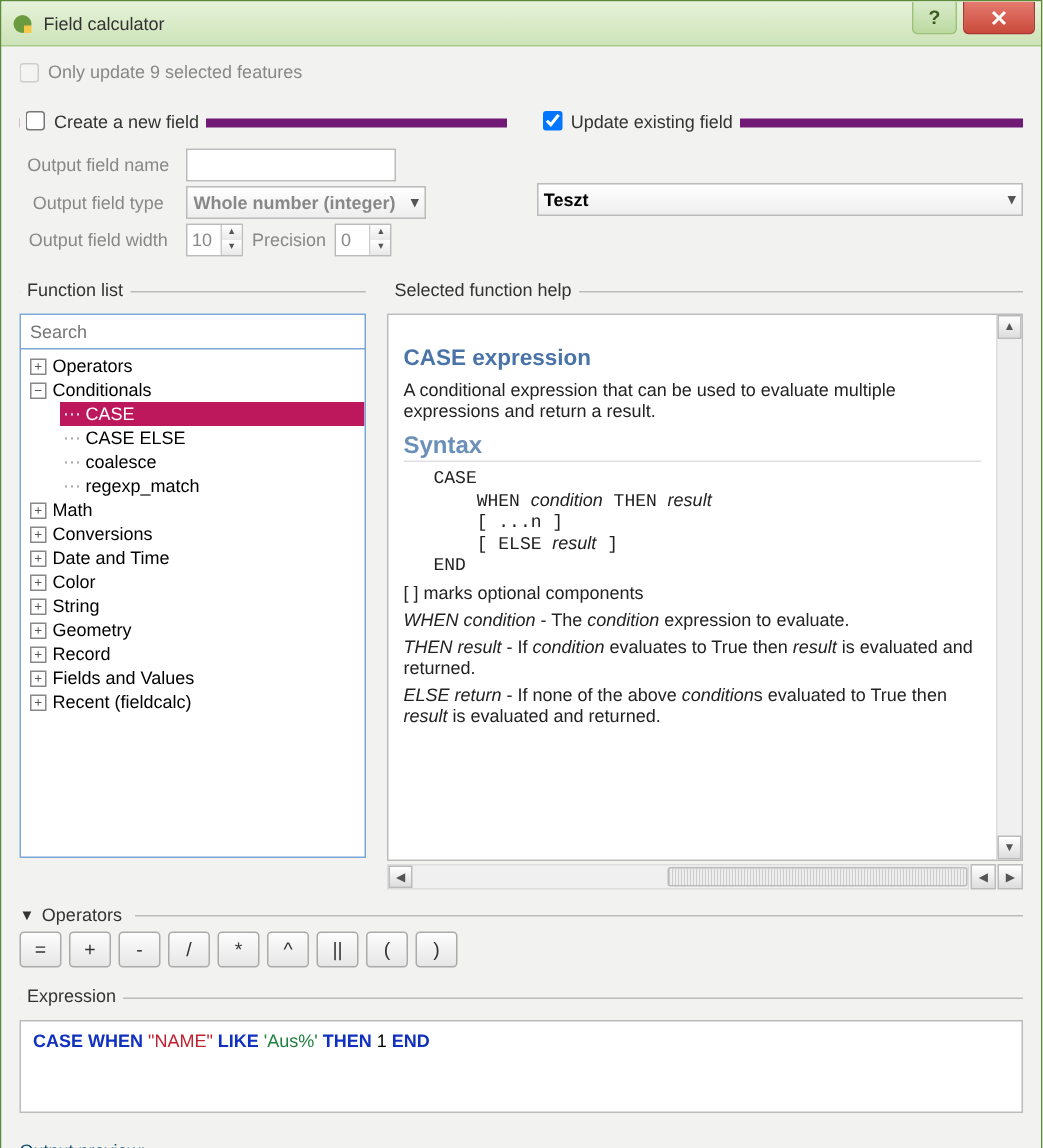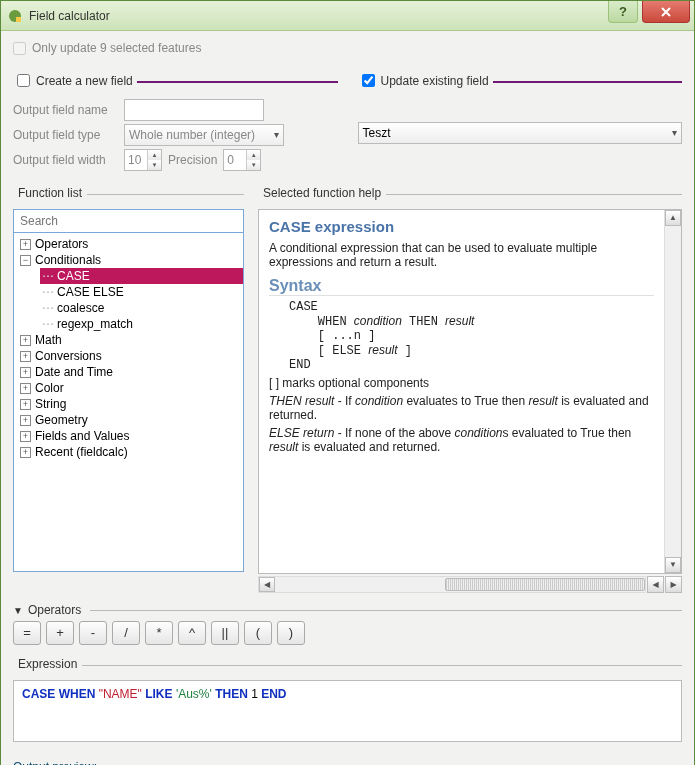--- a/index.html
+++ b/index.html
@@ -10,48 +10,48 @@
   .titlebar .qgis-icon svg { width:16px; height:16px; }
   .titlebar .title { color:#333; }
   .winbtns { position:absolute; right:4px; top:0; display:flex; gap:4px; }
   .winbtn { width:46px; height:22px; border-radius:0 0 4px 4px; display:flex; align-items:center; justify-content:center; color:#fff; font-weight:bold; font-size:13px;}
   .winbtn.help { background:linear-gradient(to bottom,#d9ebca,#bcd9a0); color:#3a5a1f; width:30px; border:1px solid #9cc179; border-top:none;}
   .winbtn.close { background:linear-gradient(to bottom,#e67a6f,#c94a3b); width:48px; border:1px solid #a33; border-top:none;}
   .content { background:#f2f2f0; padding:10px 12px 8px 12px; }
   .chk { display:inline-flex; align-items:center; gap:6px; color:#333; }
   .chk input { width:13px; height:13px; margin:0; }
   .chk.disabled { color:#888; }
-  fieldset.inline { border:none; border-top:2px solid #701a75; margin:10px 0 6px 0; padding:6px 0 0 0; position:relative;}
+  fieldset.inline { border:none; border-top:6px solid #701a75; margin:10px 0 6px 0; padding:6px 0 0 0; position:relative;}
   fieldset.inline > legend { padding:0 4px; color:#333; background:#f2f2f0;}
   .two-col { display:flex; gap:20px; align-items:flex-start; }
   .two-col > div { flex:1; }
   .formrow { display:flex; align-items:center; gap:6px; margin:3px 0; color:#888; }
-  .formrow label { width:105px; }
+  .formrow label { width:105px;text-align:center; }
   .tinput { height:22px; border:1px solid #bbb; background:#fff; padding:0 4px; }
   .tinput.w140{ width:140px;}
-  .combo { height:22px; border:1px solid #bbb; background:linear-gradient(to bottom,#fff,#eee); display:flex; align-items:center; padding:0 4px; position:relative;}
+  .combo { height:22px; border:1px solid #bbb; background:linear-gradient(to bottom,#fff,#eee); display:flex; align-items:center; padding:0 4px; position:relative;font-weight:bold;}
   .combo .arrow { position:absolute; right:4px; top:4px; font-size:10px; color:#555; pointer-events:none;}
   .spin { width:38px; height:22px; border:1px solid #bbb; background:#fff; display:flex; align-items:center; padding:0 3px; position:relative;}
   .spin .arrows { position:absolute; right:0; top:0; bottom:0; width:14px; border-left:1px solid #ccc; display:flex; flex-direction:column;}
   .spin .arrows div { flex:1; font-size:7px; text-align:center; line-height:9px; color:#555; background:linear-gradient(to bottom,#fff,#e8e8e8);}
   .func-help-row { display:flex; gap:14px; margin-top:6px; }
   .func-col { flex:1; display:flex; flex-direction:column; }
   .grp-label { position:relative; border-top:1px solid #bbb; margin-top:8px; }
   .grp-label span { position:relative; top:-9px; background:#f2f2f0; padding:0 5px; color:#333;}
   .searchbox { border:1px solid #7aa7d8; background:#fff; height:24px; padding:2px 6px; color:#777; outline:none;}
   .tree-wrap { border:1px solid #7aa7d8; background:#fff; height:340px; overflow:auto; padding:3px 0; margin-top:-1px;}
   .tree { list-style:none; margin:0; padding:0 0 0 4px;}
   .tree li { padding:1px 0 1px 2px; white-space:nowrap; }
   .tree .exp { display:inline-block; width:11px; height:11px; border:1px solid #888; font-size:9px; line-height:9px; text-align:center; margin-right:4px; color:#555; background:#fff; vertical-align:middle;}
   .tree .dash { display:inline-block; width:11px; margin-right:4px; color:#aaa; text-align:center;}
   .tree ul { list-style:none; margin:0; padding:0 0 0 22px; }
   .tree li.sel { background:#be185d; color:#fff; }
   .tree li.sel .dash { color:#cde0f7;}
   .help-box { border:1px solid #bbb; background:#fff; height:365px; display:flex;}
-  .help-inner { flex:1; padding:6px 10px; overflow:hidden; font-size:12px; color:#222;}
+  .help-inner { flex:1; padding:18px 10px; overflow:hidden; font-size:12px; color:#222;}
   .help-inner h3 { color:#4a74a8; font-size:15px; margin:2px 0 6px 0; font-weight:bold;}
   .help-inner h4 { color:#6a8fb8; font-size:16px; margin:8px 0 4px 0; font-weight:bold; border-bottom:1px solid #e0e0e0;}
   .help-inner pre { font-family:"Courier New",monospace; font-size:12px; margin:2px 0 2px 20px; white-space:pre;}
   .help-inner p { margin:4px 0;}
   .vscroll { width:17px; background:#f0f0f0; border-left:1px solid #ddd; display:flex; flex-direction:column; justify-content:space-between;}
   .vscroll .sbtn { height:16px; background:linear-gradient(to bottom,#fff,#ddd); border:1px solid #bbb; font-size:8px; text-align:center; line-height:14px; color:#555;}
   .hscroll-row { display:flex; height:17px; margin-top:2px;}
   .hscroll { flex:1; background:#f0f0f0; border:1px solid #ddd; display:flex; align-items:center;}
   .hscroll .sbtn { width:16px; height:15px; background:linear-gradient(to bottom,#fff,#ddd); border:1px solid #bbb; font-size:8px; text-align:center; line-height:13px; color:#555;}
   .hscroll .thumb { width:200px; height:13px; margin-left:170px; background:repeating-linear-gradient(90deg,#ccc,#ccc 1px,#eee 1px,#eee 2px); border:1px solid #bbb; border-radius:2px;}
@@ -166,40 +166,42 @@
                 <li><span class="dash">⋯</span>CASE ELSE</li>
                 <li><span class="dash">⋯</span>coalesce</li>
                 <li><span class="dash">⋯</span>regexp_match</li>
               </ul>
               <li><span class="exp">+</span>Math</li>
               <li><span class="exp">+</span>Conversions</li>
               <li><span class="exp">+</span>Date and Time</li>
               <li><span class="exp">+</span>Color</li>
               <li><span class="exp">+</span>String</li>
               <li><span class="exp">+</span>Geometry</li>
+              <li><span class="exp">+</span>Record</li>
               <li><span class="exp">+</span>Fields and Values</li>
               <li><span class="exp">+</span>Recent (fieldcalc)</li>
             </ul>
         </div>
       </div>
 
       <div class="func-col" style="flex:1;">
         <div class="grp-label"><span>Selected function help</span></div>
         <div class="help-box">
           <div class="help-inner">
             <h3>CASE expression</h3>
             <p>A conditional expression that can be used to evaluate multiple expressions and return a result.</p>
             <h4>Syntax</h4>
             <pre id="syntax-pre">CASE
     WHEN <i>condition</i> THEN <i>result</i>
     [ ...n ]
     [ ELSE <i>result</i> ]
 END</pre>
             <p>[ ] marks optional components</p>
             <div id="args-block">
+                <p><i>WHEN condition</i> - The <i>condition</i> expression to evaluate.</p>
                 <p><i>THEN result</i> - If <i>condition</i> evaluates to True then <i>result</i> is evaluated and returned.</p>
                 <p><i>ELSE return</i> - If none of the above <i>condition</i>s evaluated to True then <i>result</i> is evaluated and returned.</p>
               </div>
           </div>
           <div class="vscroll">
             <div class="sbtn">▲</div>
             <div class="sbtn">▼</div>
           </div>
         </div>
         <div class="hscroll-row">

